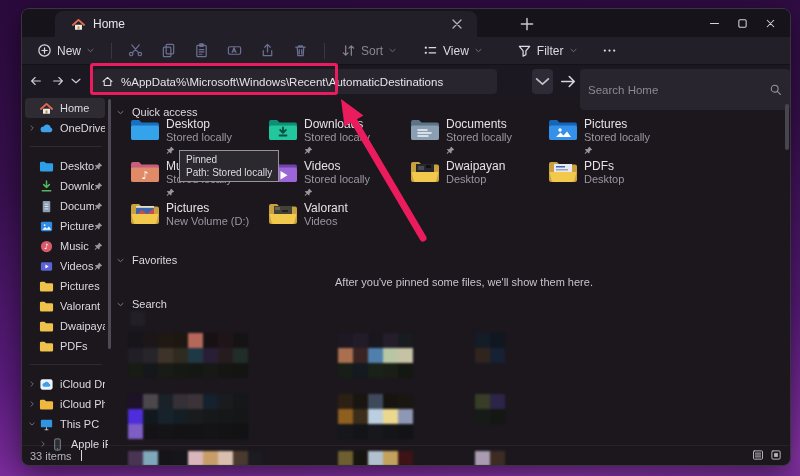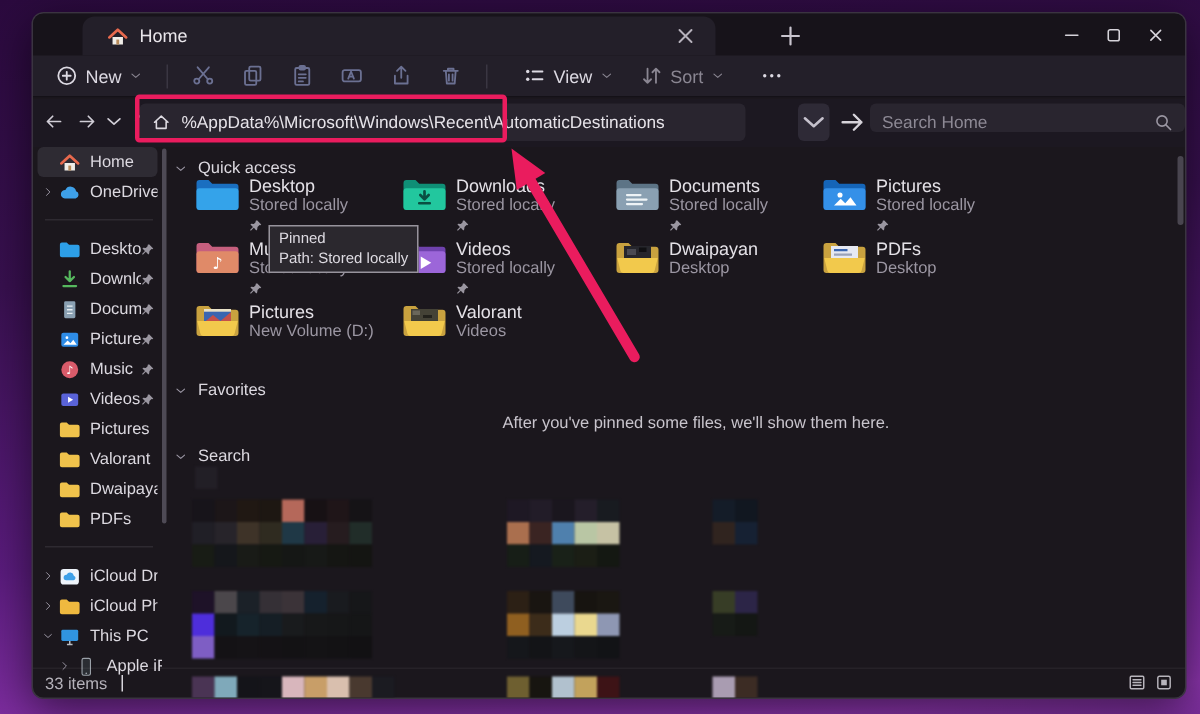--- a/index.html
+++ b/index.html
@@ -36,22 +36,22 @@
   .nav { position:absolute; top:4px; width:20px; height:22px; display:flex; align-items:center; justify-content:center; color:#d0cdd6; }
   .nav svg { width:14px; height:14px; }
   #addr { position:absolute; left:71px; top:3px; width:404px; height:25px; background:#29252f;
           border-radius:4px; display:flex; align-items:center; padding:0 8px; }
   #addr .home-o { width:13px; height:13px; color:#dcd9e0; margin-right:7px; flex:none; }
   #addr .path { font-size:11.5px; color:#e6e3e9; white-space:nowrap; }
   #addr-drop { position:absolute; left:510px; top:3px; width:21px; height:25px; background:#2e2a36;
                border-radius:4px; display:flex; align-items:center; justify-content:center; color:#c5c1cc; }
   #addr-go { position:absolute; left:536px; top:3px; width:20px; height:25px; display:flex;
              align-items:center; justify-content:center; color:#d6d3da; }
-  #search { position:absolute; left:558px; top:3px; width:210px; height:19px; background:#29252f;
-            border-radius:4px; display:flex; align-items:flex-end; padding:0 8px; }
+  #search { position:absolute; left:558px; top:3px; width:210px; height:41px; background:#29252f;
+            border-radius:4px; display:flex; align-items:center; padding:0 8px; }
   #search input { flex:1; background:transparent; border:none; outline:none; font-size:11.5px;
                   color:#e6e3e9; font-family:inherit; }
   #search input::placeholder { color:#8d8995; }
   #search .mag { width:13px; height:13px; color:#9a96a2; flex:none; }
   
   #sidebar { position:absolute; left:0; top:89px; width:90px; bottom:20px; }
   .sb-item { position:absolute; left:3px; width:80px; height:20px; display:flex; align-items:center;
              border-radius:4px; }
   .sb-item.sel { background:#2e2b33; }
   .sb-chev { width:8px; height:8px; color:#9d98a6; flex:none; margin-left:3px; }
@@ -191,43 +191,56 @@
           </span>
         </div>
       <div class="tbtn mut">
           <span class="icn tico">
             <svg viewBox="0 0 16 16" fill="none" stroke="currentColor" stroke-width="1.3" stroke-linecap="round" stroke-linejoin="round">
               <path d="M3 4.5h10M6 4.5V3h4v1.5M4.5 4.5l.7 9h5.6l.7-9M6.7 7v4.5M9.3 7v4.5"></path>
             </svg>
           </span>
         </div>
       <div class="tsep"></div>
+      <div class="tbtn dim">
+        <span class="icn tico">
+            <svg viewBox="0 0 16 16" fill="none" stroke="currentColor" stroke-width="1.3" stroke-linecap="round" stroke-linejoin="round">
+              <path d="M5 3v10M5 13l-2.5-2.5M5 13l2.5-2.5M11 13V3M11 3 8.5 5.5M11 3l2.5 2.5"></path>
+            </svg>
+          </span>
+        <span class="lab">Sort</span>
+        <span class="icn carz">
+            <svg viewBox="0 0 16 16" fill="none" stroke="currentColor" stroke-width="1.3" stroke-linecap="round" stroke-linejoin="round">
+              <path d="M3.5 6l4.5 4 4.5-4"></path>
+            </svg>
+          </span>
+      </div>
       <div class="tbtn brt" style="margin-left:8px">
         <span class="icn tico">
             <svg viewBox="0 0 16 16" fill="none" stroke="currentColor" stroke-width="1.3" stroke-linecap="round" stroke-linejoin="round">
               <circle cx="3" cy="5" r="1.2" fill="currentColor" stroke="none"></circle>
               <circle cx="3" cy="10.5" r="1.2" fill="currentColor" stroke="none"></circle>
               <path d="M6.5 5h7M6.5 10.5h7"></path>
             </svg>
           </span>
         <span class="lab">View</span>
         <span class="icn carz dim">
             <svg viewBox="0 0 16 16" fill="none" stroke="currentColor" stroke-width="1.3" stroke-linecap="round" stroke-linejoin="round">
               <path d="M3.5 6l4.5 4 4.5-4"></path>
             </svg>
           </span>
       </div>
-      <div class="tbtn dim">
+      <div class="tbtn brt" style="margin-left:16px">
         <span class="icn tico">
             <svg viewBox="0 0 16 16" fill="none" stroke="currentColor" stroke-width="1.3" stroke-linecap="round" stroke-linejoin="round">
-              <path d="M5 3v10M5 13l-2.5-2.5M5 13l2.5-2.5M11 13V3M11 3 8.5 5.5M11 3l2.5 2.5"></path>
-            </svg>
-          </span>
-        <span class="lab">Sort</span>
-        <span class="icn carz">
+              <path d="M2.5 3.5h11L9.5 8.5v4l-3 1.5v-5.5z"></path>
+            </svg>
+          </span>
+        <span class="lab">Filter</span>
+        <span class="icn carz dim">
             <svg viewBox="0 0 16 16" fill="none" stroke="currentColor" stroke-width="1.3" stroke-linecap="round" stroke-linejoin="round">
               <path d="M3.5 6l4.5 4 4.5-4"></path>
             </svg>
           </span>
       </div>
       <div class="tbtn brt" style="margin-left:6px">
         <span class="icn tico">
             <svg viewBox="0 0 16 16" fill="none" stroke="currentColor" stroke-width="1.3" stroke-linecap="round" stroke-linejoin="round">
               <circle cx="3" cy="8" r="1.2" fill="currentColor" stroke="none"></circle>
               <circle cx="8" cy="8" r="1.2" fill="currentColor" stroke="none"></circle>

